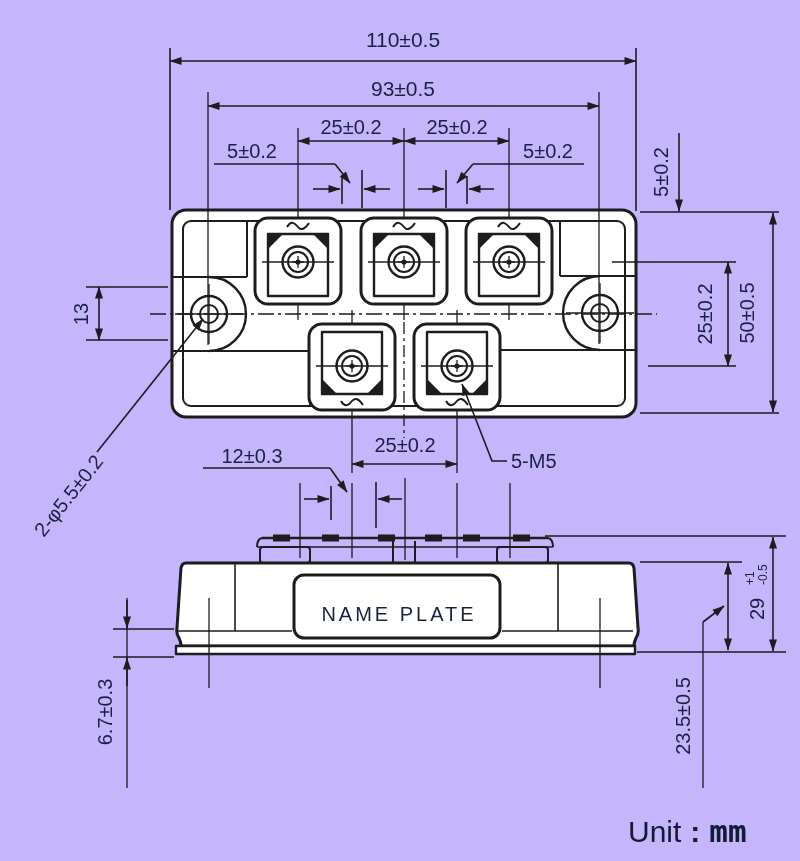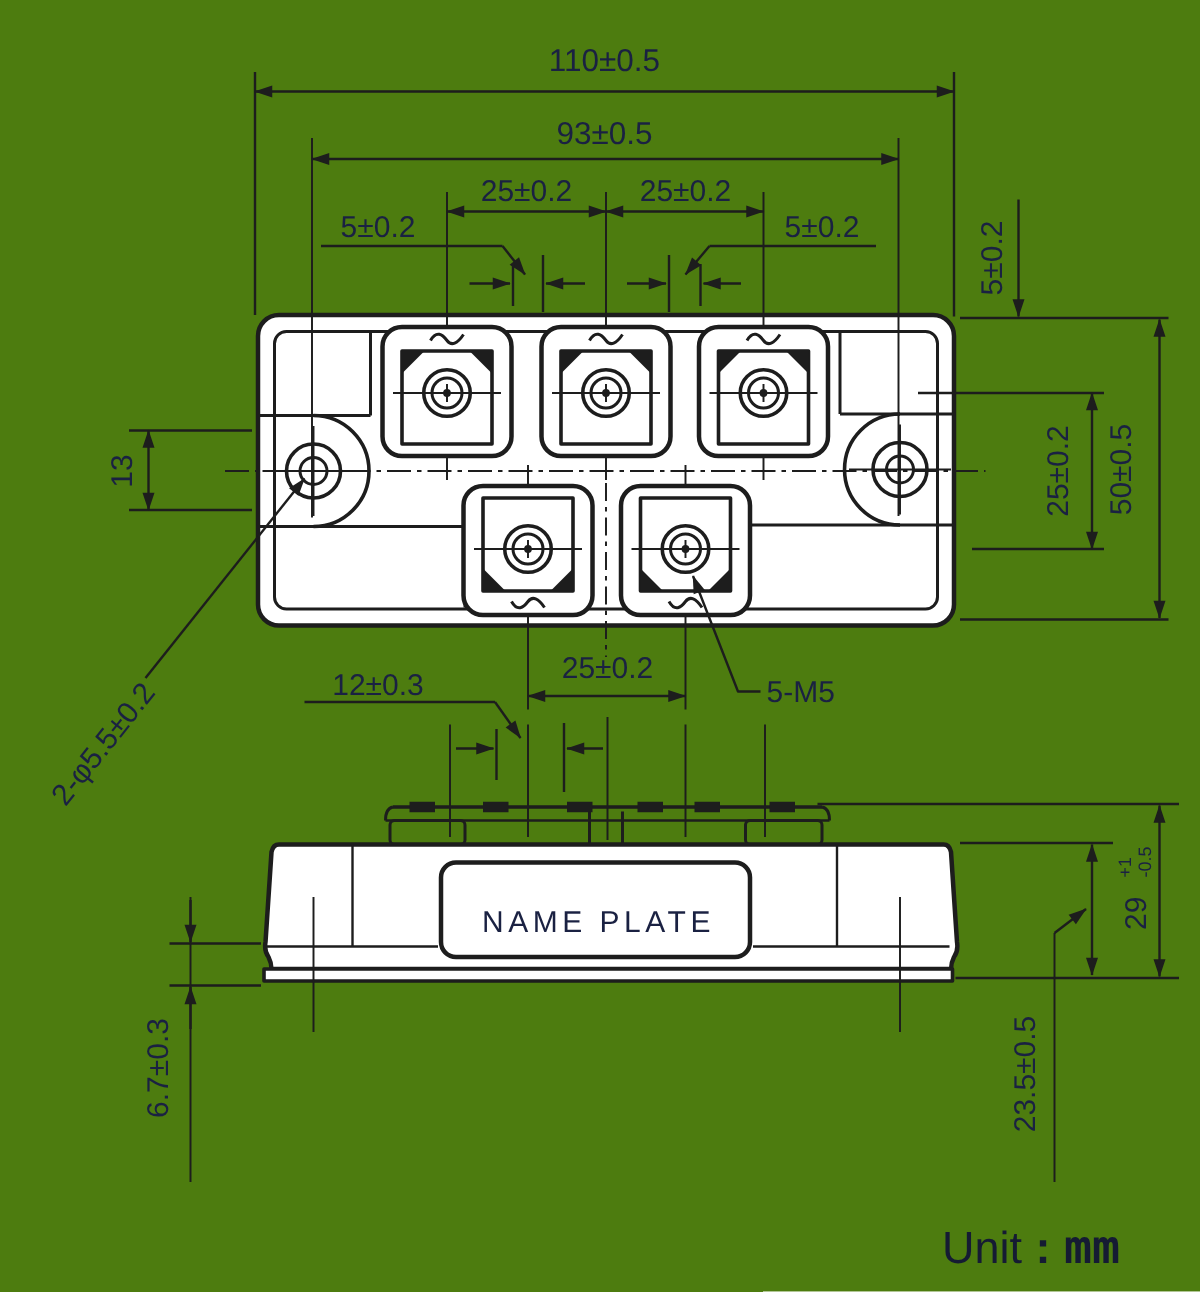--- a/index.html
+++ b/index.html
@@ -1,16 +1,16 @@
 <!DOCTYPE html>
 <html><head>
 <meta charset="utf-8">
 <style>
   html,body{margin:0;padding:0;background:#fff;}
-  .stage{position:relative;width:800px;height:861px;background:#4d7c0f;overflow:hidden;
+  .stage{position:relative;width:800px;height:861px;background:#c4b5fd;overflow:hidden;
          font-family:"Liberation Sans","DejaVu Sans",sans-serif;}
   svg{display:block}
   .ln{stroke:#1d1d1d;fill:none;stroke-linecap:butt;stroke-linejoin:round;}
   .w3{stroke-width:3px;}
   .w25{stroke-width:2.4px;}
   .w2{stroke-width:2px;}
   .w16{stroke-width:1.6px;}
   .thin{stroke-width:1.3px;}
   .fillink{fill:#1d1d1d;stroke:none;}
   .white{fill:#ffffff;}

